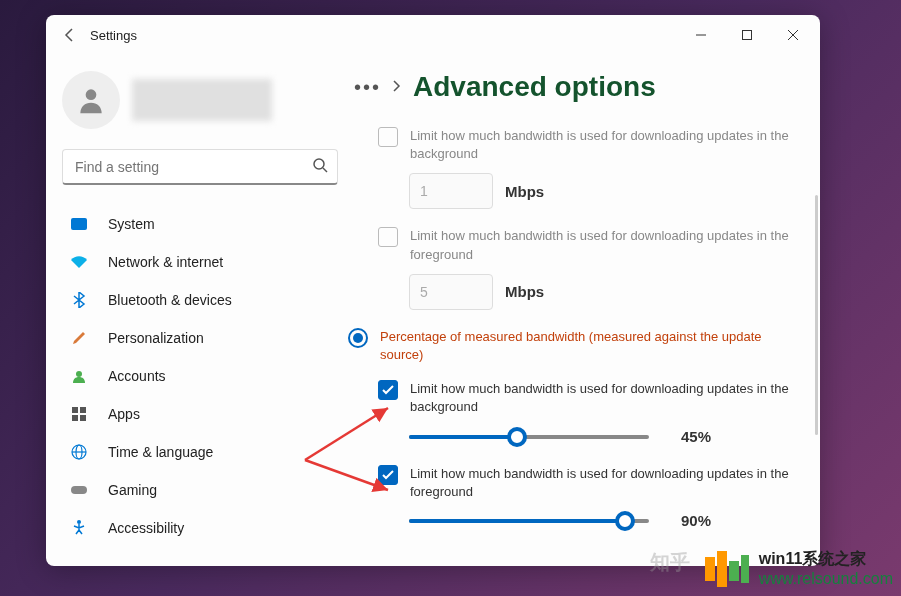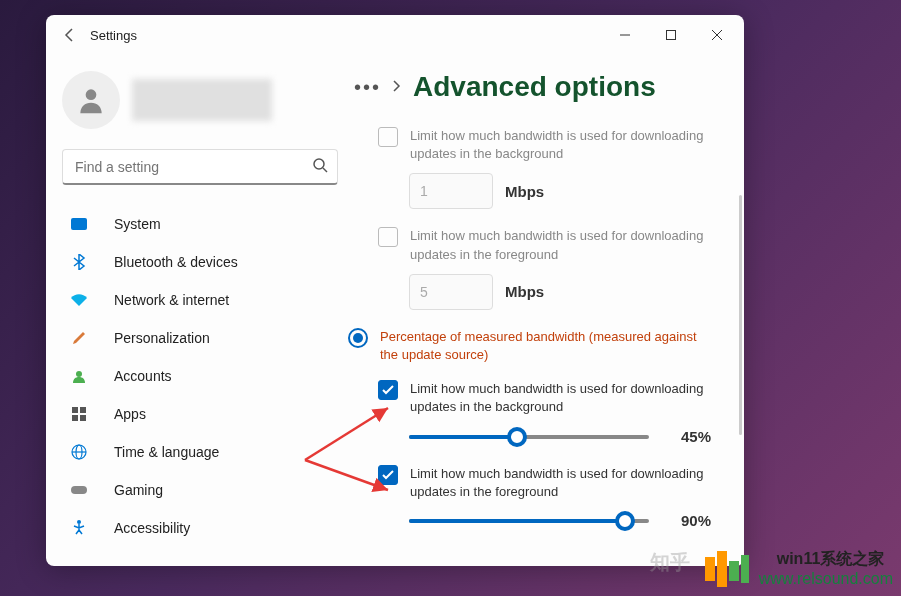--- a/index.html
+++ b/index.html
@@ -1,32 +1,32 @@
 <!DOCTYPE html>
 <html><head>
   <meta charset="utf-8">
   <style>
     * { margin: 0; padding: 0; box-sizing: border-box; font-family: 'Segoe UI', sans-serif; }
     body { width: 901px; height: 596px; background: linear-gradient(135deg, #2a1a3e 0%, #4a2a5e 50%, #7a3a6e 100%); position: relative; }
-    .window { position: absolute; top: 15px; left: 46px; width: 698px; height: 551px; background: #fdfdfd; border-radius: 8px; box-shadow: 0 4px 30px rgba(0,0,0,0.3); overflow: hidden; }
+    .window { position: absolute; top: 15px; left: 46px; width: 774px; height: 551px; background: #fdfdfd; border-radius: 8px; box-shadow: 0 4px 30px rgba(0,0,0,0.3); overflow: hidden; }
     .titlebar { height: 40px; display: flex; align-items: center; padding: 0 4px; }
     .back-btn { width: 40px; height: 40px; display: flex; align-items: center; justify-content: center; cursor: pointer; color: #555; }
     .app-title { font-size: 13px; color: #222; }
     .win-controls { margin-left: auto; display: flex; }
     .win-btn { width: 46px; height: 30px; display: flex; align-items: center; justify-content: center; cursor: pointer; color: #333; }
     .content { display: flex; height: calc(100% - 40px); }
     .sidebar { width: 300px; padding: 16px 8px 16px 16px; overflow-y: auto; }
     .user-row { display: flex; align-items: center; gap: 12px; margin-bottom: 20px; }
     .avatar { width: 58px; height: 58px; border-radius: 50%; background: #eee; display: flex; align-items: center; justify-content: center; color: #888; }
     .user-blur { width: 140px; height: 42px; background: #e0e0e0; filter: blur(3px); }
     .search-box { position: relative; margin-bottom: 20px; }
     .search-input { width: 100%; height: 36px; padding: 0 36px 0 12px; border: 1px solid #ddd; border-bottom: 2px solid #888; border-radius: 4px; font-size: 14px; outline: none; background: #fff; }
     .search-icon { position: absolute; right: 10px; top: 50%; transform: translateY(-50%); color: #555; }
     .nav-items { list-style: none; }
-    .nav-item { display: flex; align-items: center; gap: 26px; padding: 10px 8px; border-radius: 4px; cursor: pointer; font-size: 14px; color: #222; }
+    .nav-item { display: flex; align-items: center; gap: 20px; padding: 10px 8px; border-radius: 4px; cursor: pointer; font-size: 14px; color: #222; }
     .nav-icon { width: 18px; height: 18px; display: flex; align-items: center; justify-content: center; font-size: 15px; }
     .main { flex: 1; padding: 16px 8px 16px 8px; overflow-y: auto; position: relative; }
     .breadcrumb { display: flex; align-items: center; gap: 12px; margin-bottom: 24px; }
     .bc-dots { font-size: 20px; color: #555; letter-spacing: 2px; cursor: pointer; }
     .bc-chev { color: #555; }
     .page-title { font-size: 28px; font-weight: 600; color: #14532d; }
     .option-row { display: flex; gap: 12px; margin-bottom: 4px; padding-left: 24px; }
     .option-text { font-size: 13px; color: #888; line-height: 1.4; flex: 1; padding-right: 20px; }
     .option-text.enabled { color: #333; }
     .checkbox { width: 20px; height: 20px; border: 1px solid #bbb; border-radius: 3px; flex-shrink: 0; display: flex; align-items: center; justify-content: center; cursor: pointer; }
@@ -41,21 +41,21 @@
     .slider-row { display: flex; align-items: center; gap: 32px; padding-left: 55px; margin: 10px 0 18px 0; }
     .slider { position: relative; width: 240px; height: 20px; }
     .slider-track { position: absolute; top: 8px; width: 100%; height: 4px; background: #888; border-radius: 2px; }
     .slider-fill { position: absolute; top: 8px; height: 4px; background: #0067c0; border-radius: 2px; }
     .slider-thumb { position: absolute; top: 0; width: 20px; height: 20px; background: #fff; border: 4px solid #0067c0; border-radius: 50%; transform: translateX(-50%); cursor: pointer; }
     .slider-val { font-size: 15px; font-weight: 600; color: #333; }
     .scrollbar-ind { position: absolute; right: 2px; top: 140px; width: 3px; height: 240px; background: #ccc; border-radius: 2px; }
     .arrows { position: absolute; left: 300px; top: 390px; pointer-events: none; }
     .watermarks { position: absolute; right: 8px; bottom: 8px; display: flex; align-items: center; gap: 10px; }
     .wm-text { text-align: left; }
-    .wm-title { font-size: 16px; font-weight: 600; color: #222; margin-left: 18px; }
+    .wm-title { font-size: 16px; font-weight: 600; color: #222; }
     .wm-url { font-size: 16px; color: #15803d; text-align: center; }
     .zhihu-wm { position: absolute; bottom: 20px; left: 650px; color: #999; font-size: 20px; font-weight: bold; opacity: 0.4; }
   </style>
 </head>
 <body>
 
 <div class="window">
   <div class="titlebar">
     <div class="back-btn">
       <svg width="16" height="16" viewBox="0 0 16 16">
@@ -106,33 +106,33 @@
         <li class="nav-item">
             <span class="nav-icon">
               <svg width="16" height="12">
                 <rect width="16" height="12" rx="2" fill="#0078d4"></rect>
               </svg>
             </span>
             <span>System</span>
           </li>
         <li class="nav-item">
             <span class="nav-icon">
+              <svg width="16" height="12" viewBox="0 0 16 12">
+                <path d="M8 12L0 4c4-5 12-5 16 0z" fill="#0cb0e8"></path>
+              </svg>
+            </span>
+            <span>Network &amp; internet</span>
+          </li>
+        <li class="nav-item">
+            <span class="nav-icon">
               <svg width="14" height="16" viewBox="0 0 14 16">
                 <path d="M7 0v16l5-4-10-8m0 8l10-8-5-4" stroke="#0078d4" fill="none" stroke-width="1.5"></path>
               </svg>
             </span>
             <span>Bluetooth &amp; devices</span>
-          </li>
-        <li class="nav-item">
-            <span class="nav-icon">
-              <svg width="16" height="12" viewBox="0 0 16 12">
-                <path d="M8 12L0 4c4-5 12-5 16 0z" fill="#0cb0e8"></path>
-              </svg>
-            </span>
-            <span>Network &amp; internet</span>
           </li>
         <li class="nav-item">
             <span class="nav-icon">
               <svg width="16" height="16" viewBox="0 0 16 16">
                 <path d="M2 14l3-1 9-9-2-2-9 9z" fill="#d97a3a"></path>
               </svg>
             </span>
             <span>Personalization</span>
           </li>
         <li class="nav-item">

